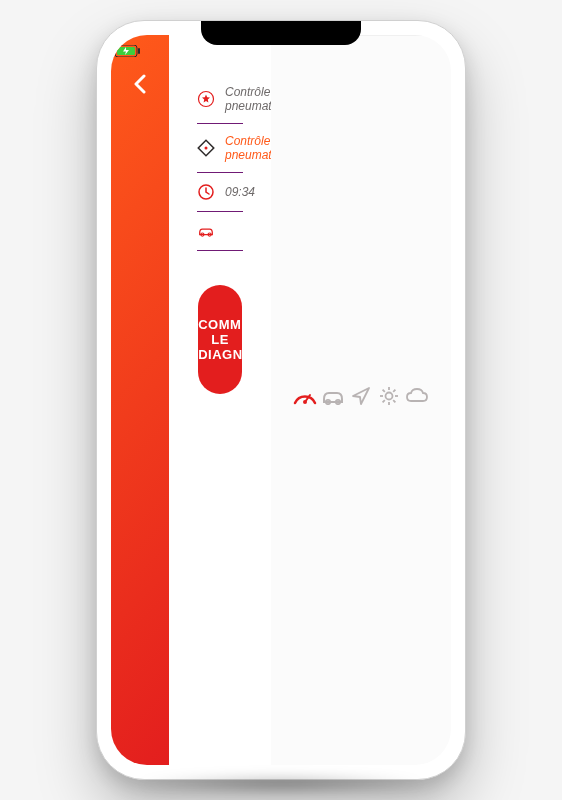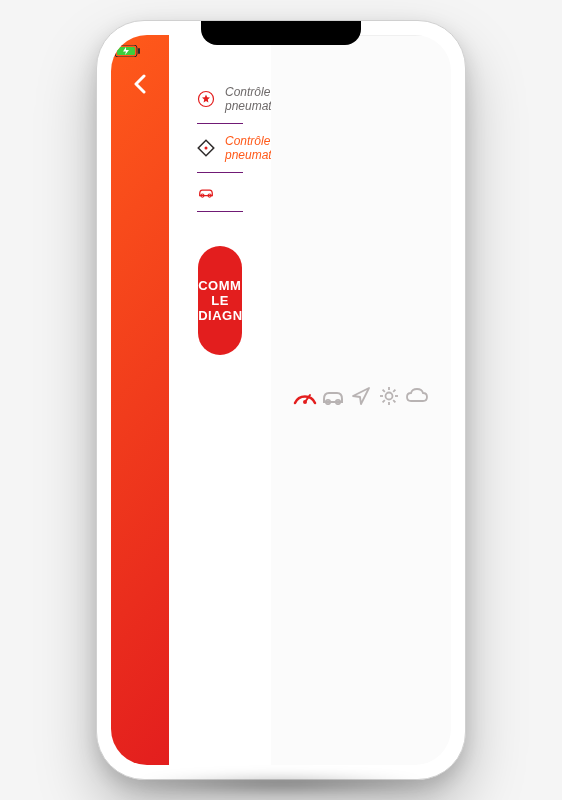--- a/index.html
+++ b/index.html
@@ -199,20 +199,29 @@
         <span class="icon">
           <svg width="18" height="18" viewBox="0 0 18 18">
               <rect x="3.5" y="3.5" width="11" height="11" transform="rotate(45 9 9)" fill="none" stroke="#2e2b2b" stroke-width="1.5"></rect>
               <circle cx="9" cy="9" r="1.5" fill="#e31e1e"></circle>
             </svg>
         </span>
         <span>Contrôle pneumatiques</span>
       </div>
 
 
+      <div class="info-row">
+        <span class="icon">
+          <svg width="18" height="18" viewBox="0 0 18 18">
+              <circle cx="9" cy="9" r="7" fill="none" stroke="#e31e1e" stroke-width="1.5"></circle>
+              <path d="M9 5 L9 9 L12 11" stroke="#e31e1e" stroke-width="1.5" fill="none" stroke-linecap="round"></path>
+            </svg>
+        </span>
+        <span>09:34</span>
+      </div>
 
       <div class="info-row highlight">
         <span class="icon">
           <svg width="20" height="14" viewBox="0 0 20 14">
               <path d="M3 9 Q3 5 6 5 L14 5 Q17 5 17 9 L17 11 L3 11 Z" fill="none" stroke="#e31e1e" stroke-width="1.4"></path>
               <circle cx="6" cy="11" r="1.8" fill="none" stroke="#e31e1e" stroke-width="1.2"></circle>
               <circle cx="14" cy="11" r="1.8" fill="none" stroke="#e31e1e" stroke-width="1.2"></circle>
             </svg>
         </span>
       </div>

